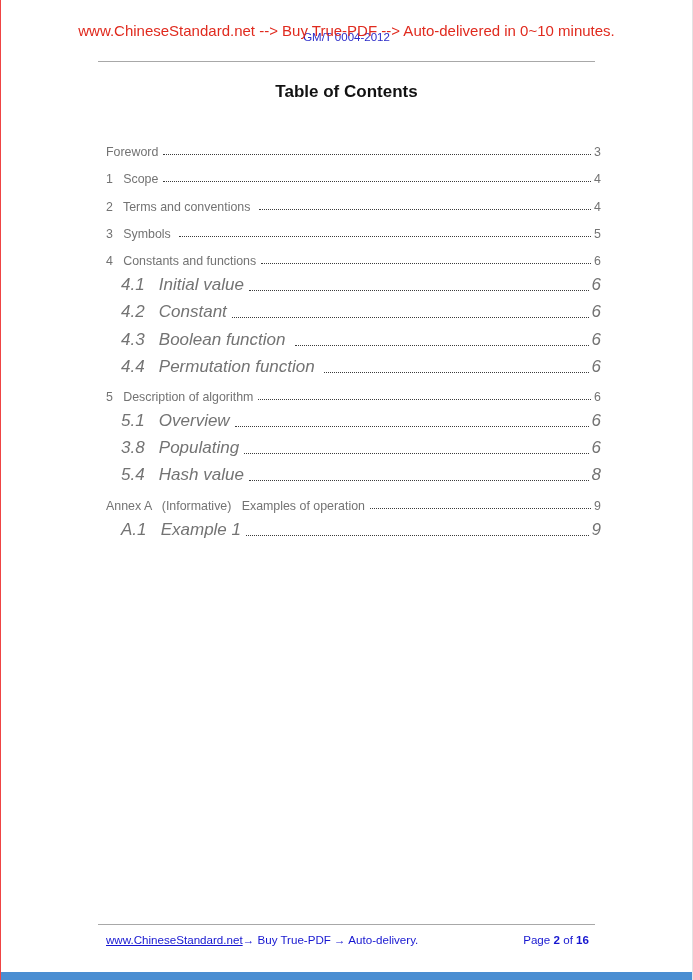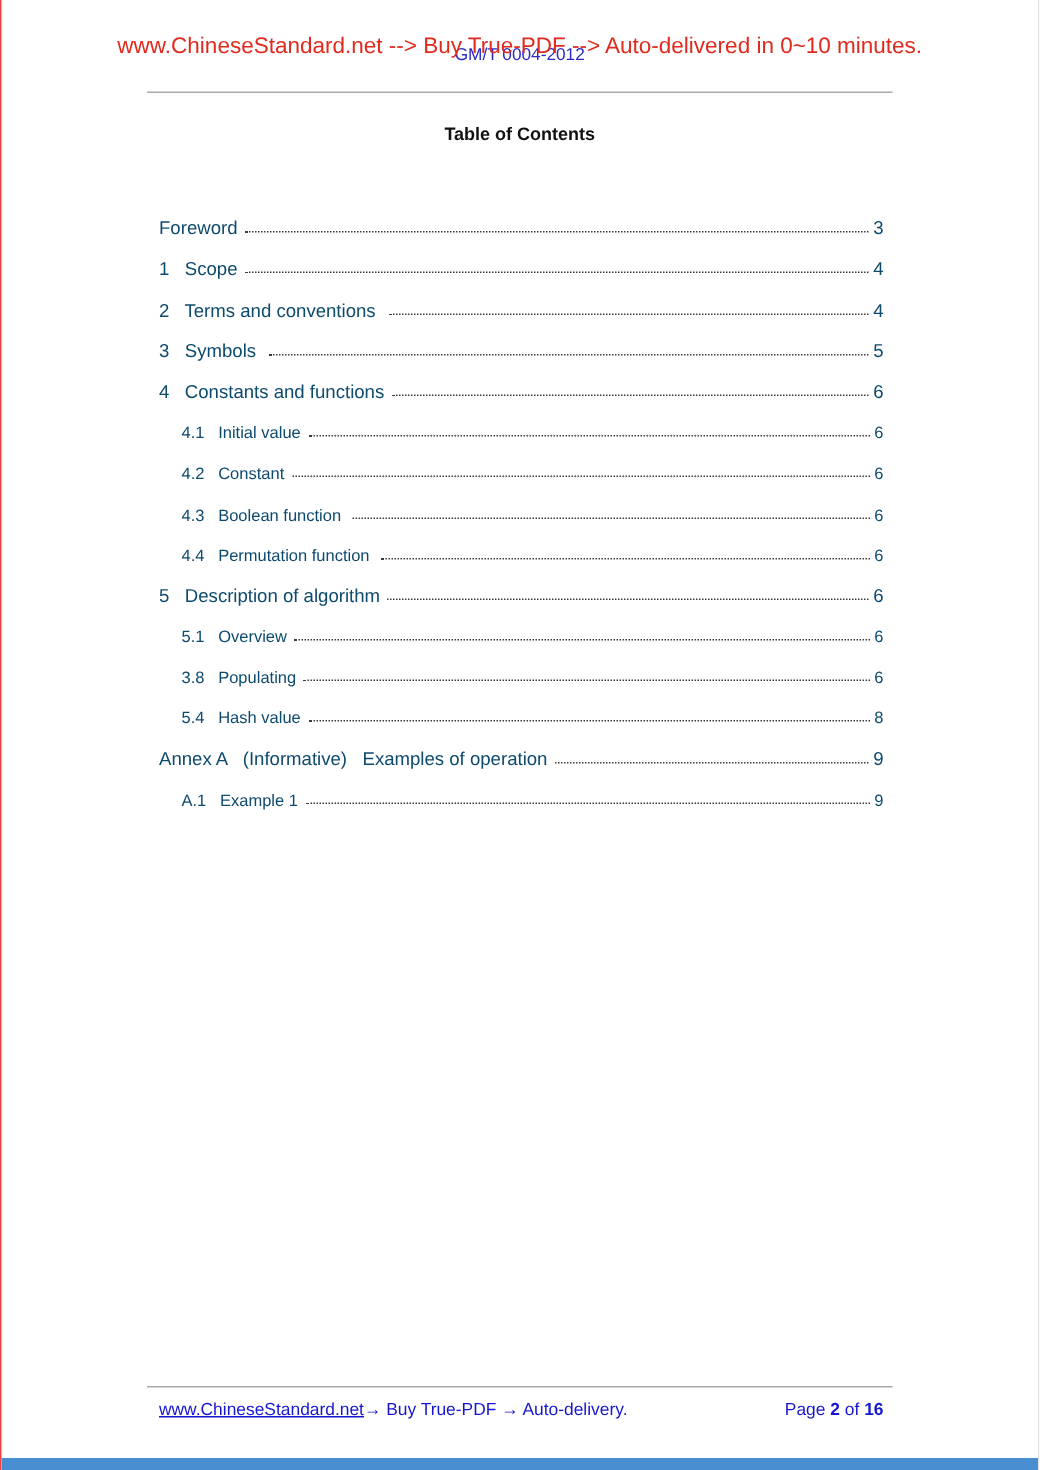--- a/index.html
+++ b/index.html
@@ -39,43 +39,44 @@
     position: absolute;
     top: 61px; left: 97px; right: 97px;
     border-top: 1px solid #a8a8a8;
   }
 
   
   .title {
     position: absolute;
     top: 82px; left: 0; right: 0;
     text-align: center;
-    font-size: 12px;
+    font-size: 17px;
     font-weight: bold;
     color: #111111;
   }
 
   
   .toc {
     position: absolute;
     top: 132px;
     left: 105px;
-    right: 103px;
-    color: #0c4a6e;
+    right: 91px;
+    color: #737373;
   }
   .toc-row {
     display: flex;
     align-items: flex-end;
     height: 27.2px;
     font-size: 12.4px;
     cursor: pointer;
   }
   .toc-row.level-1 {
     margin-left: 15px;
-    font-size: 11px;
+    font-size: 17px;
+    font-style: italic;
   }
   .toc-label { white-space: pre; }
   .toc-dots {
     flex: 1;
     border-bottom: 1.7px dotted #3c3c3c;
     margin: 0 3px 4px 5px;
   }
   .toc-page { }
 
   

